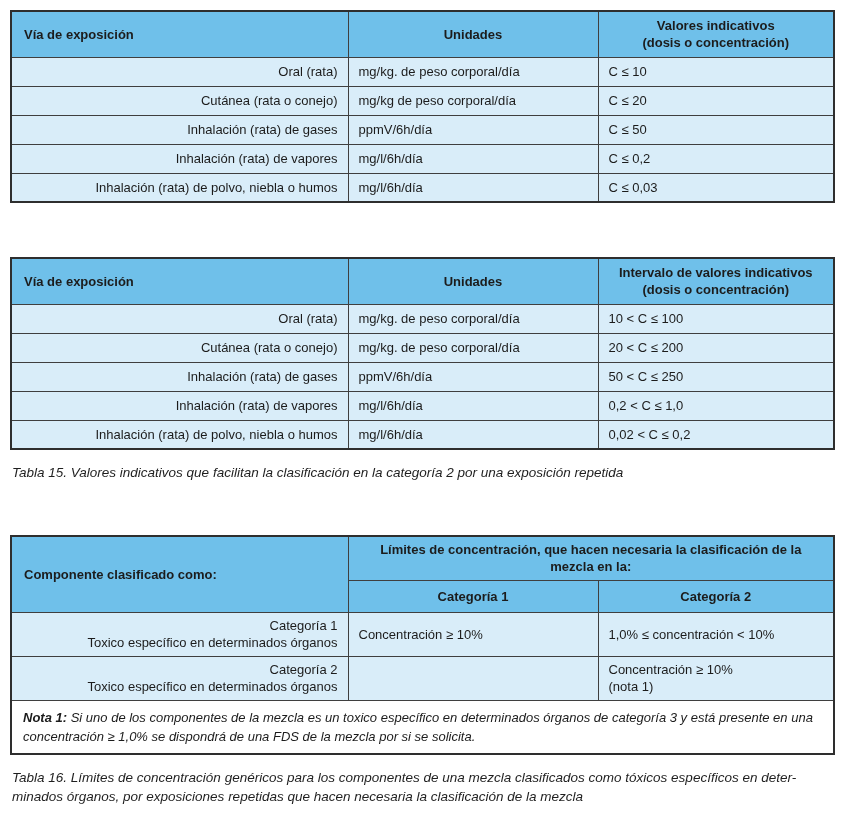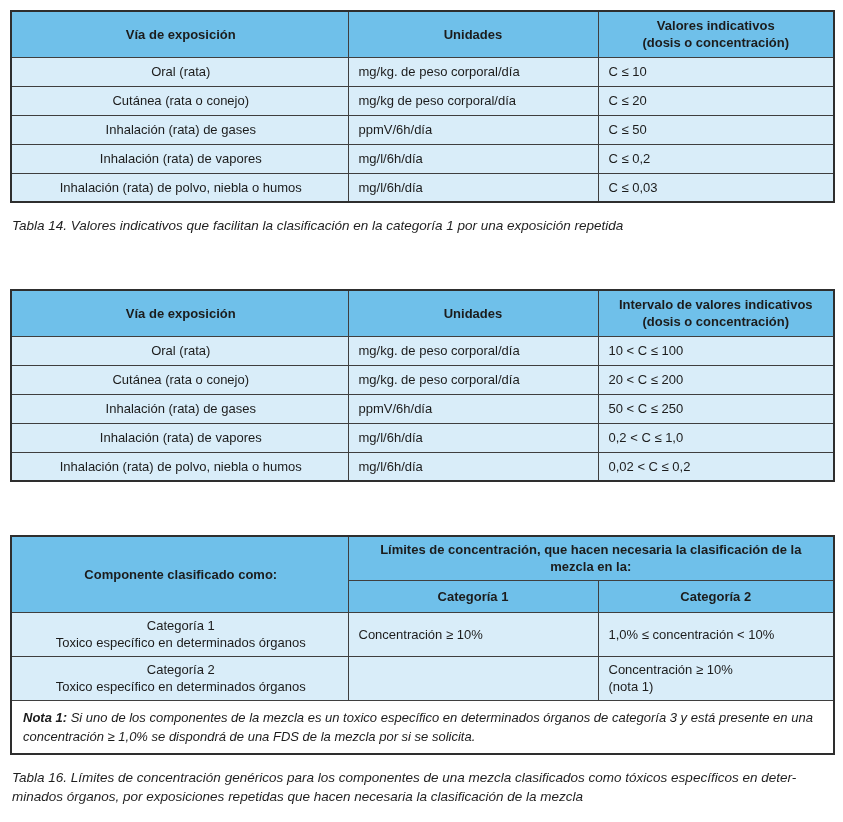--- a/index.html
+++ b/index.html
@@ -23,27 +23,27 @@
     white-space: pre-line;
     line-height: 17px;
     padding: 2px 10px;
     vertical-align: middle;
   }
   table.tbl th {
     background: #6fc0ea;
     font-weight: bold;
     text-align: center;
   }
-  table.tbl th.c-left { text-align: center; padding-left: 12px; }
+  table.tbl th.c-left { text-align: left; padding-left: 12px; }
   table.tbl td {
     background: #d9edf9;
     text-align: left;
     height: 29px;
   }
-  table.tbl td.c-left { text-align: center; padding-left: 12px; margin-top: 36px; }
+  table.tbl td.c-left { text-align: right; padding-left: 12px; margin-top: 36px; }
   .hdr-row th { height: 46px; }
 
   
   #table16 .group-hdr { height: 44px; line-height: 17px; }
   #table16 .sub-hdr th { height: 32px; }
   #table16 td.two-line { height: 44px; }
   #table16 td.note-cell {
     background: #ffffff;
     text-align: left;
     font-style: italic;
@@ -103,21 +103,20 @@
         <td>mg/l/6h/día</td>
         <td>C ≤ 0,2</td>
       </tr>
       <tr>
         <td class="c-left">Inhalación (rata) de polvo, niebla o humos</td>
         <td>mg/l/6h/día</td>
         <td>C ≤ 0,03</td>
       </tr>
     </tbody>
   </table>
-  <p class="caption">Tabla 14. Valores indicativos que facilitan la clasificación en la categoría 1 por una exposición repetida</p>
 
   <div class="gap-a"></div>
 
   <table class="tbl" id="table15">
     <colgroup>
         <col style="width:337px">
         <col style="width:250px">
         <col style="width:236px">
       </colgroup>
     <thead>
@@ -149,20 +148,21 @@
         <td>mg/l/6h/día</td>
         <td>0,2 &lt; C ≤ 1,0</td>
       </tr>
       <tr>
         <td class="c-left">Inhalación (rata) de polvo, niebla o humos</td>
         <td>mg/l/6h/día</td>
         <td>0,02 &lt; C ≤ 0,2</td>
       </tr>
     </tbody>
   </table>
+  <p class="caption">Tabla 15. Valores indicativos que facilitan la clasificación en la categoría 2 por una exposición repetida</p>
 
   <div class="gap-b"></div>
 
   <table class="tbl" id="table16">
     <colgroup>
         <col style="width:337px">
         <col style="width:250px">
         <col style="width:236px">
       </colgroup>
     <thead>

